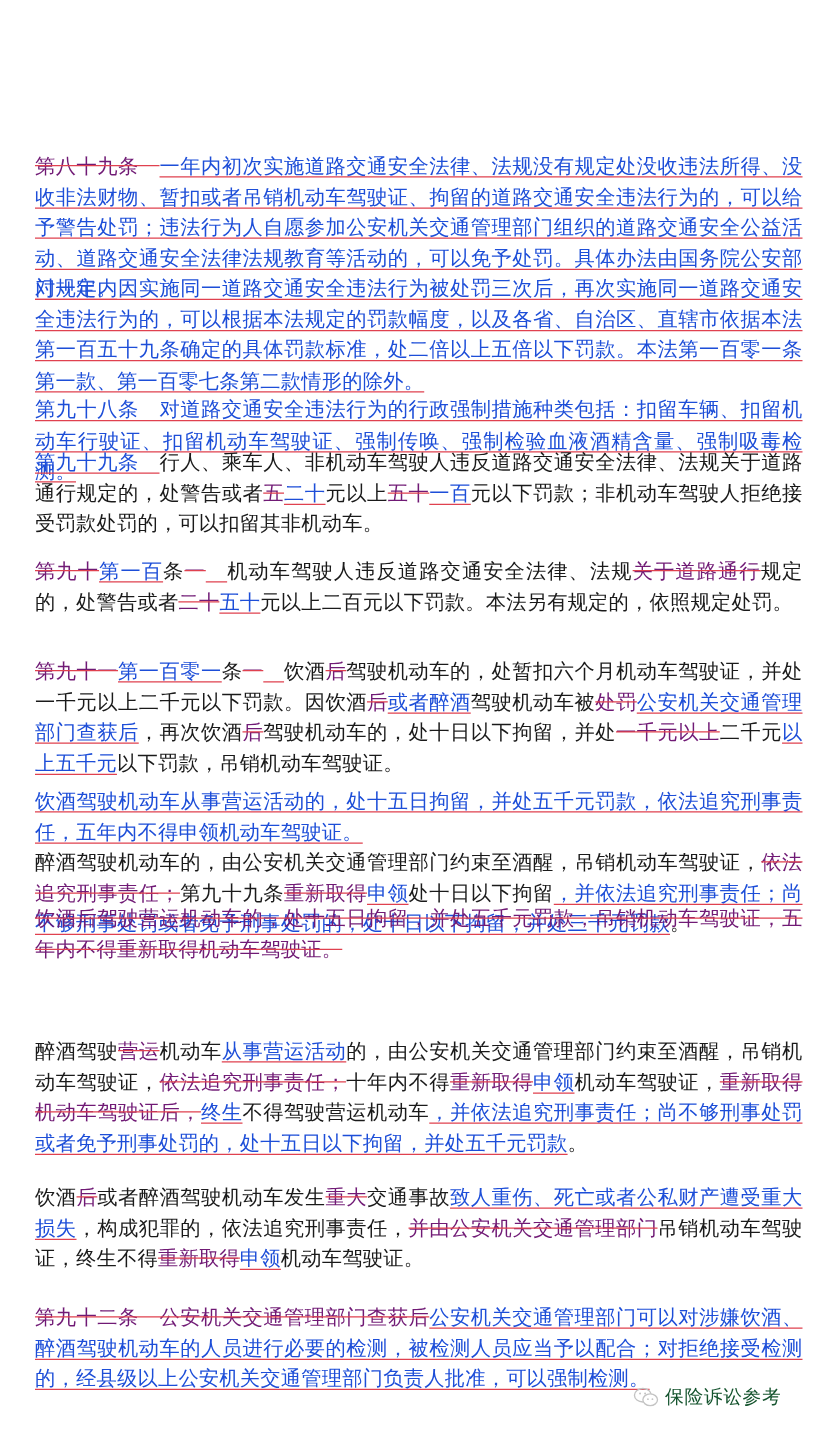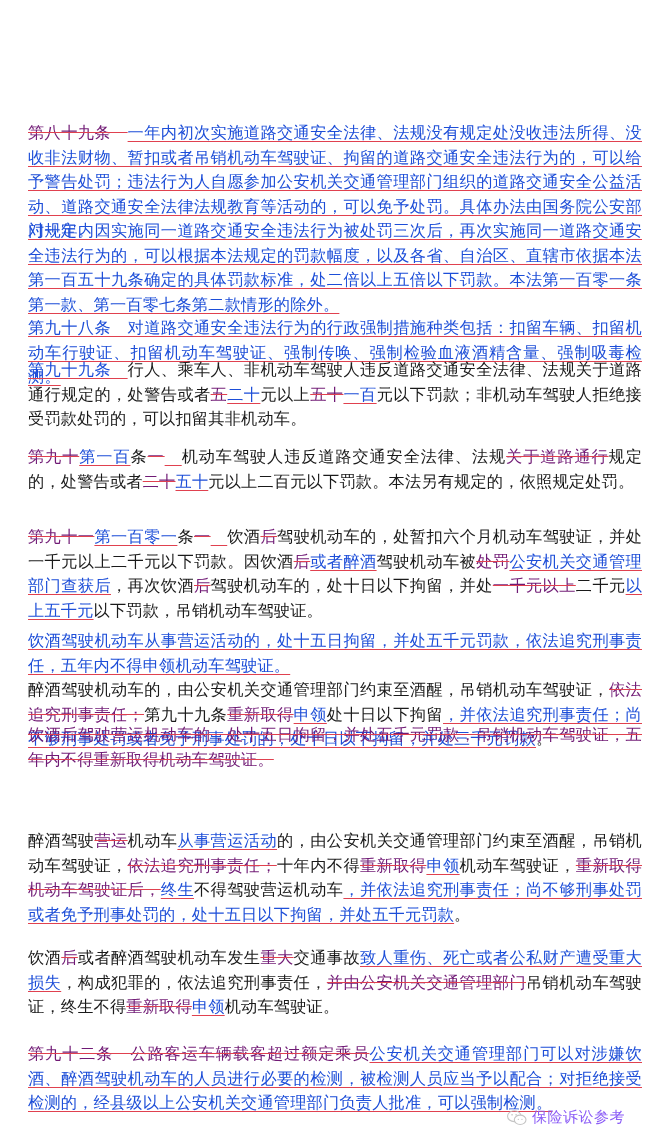--- a/index.html
+++ b/index.html
@@ -4,40 +4,40 @@
 <style>
   html, body { margin:0; padding:0; background:#ffffff; }
   body { width:650px; height:1148px; position:relative; overflow:hidden;
          font-family:"DejaVu Sans","Liberation Sans",sans-serif; }
   .doc { position:absolute; left:28px; width:614px; top:0; }
   .para { position:absolute; left:0; width:614px; font-size:16.2px; line-height:24.6px;
           color:#1a1a1a; text-align:justify; letter-spacing:0.2px; }
   .del { color:#701a75; text-decoration:line-through; text-decoration-color:#e0414f; }
   .ins { color:#1d4ed8; text-decoration:underline; text-decoration-color:#e0414f; text-underline-offset:3px; }
   .plain { color:#1a1a1a; }
-  .watermark { position:absolute; left:506px; top:1108px; font-size:15px; color:#8b5cf6;
+  .watermark { position:absolute; left:506px; top:1108px; font-size:15px; color:#14532d;
                display:flex; align-items:center; gap:4px; letter-spacing:0.5px; }
   .wm-icon { width:22px; height:18px; }
 </style>
 </head>
 <body>
 
 <div class="doc" id="doc">
     <div class="para" style="top: 121px;"><span class="del">第八十九条　</span><span class="ins">一年内初次实施道路交通安全法律、法规没有规定处没收违法所得、没收非法财物、暂扣或者吊销机动车驾驶证、拘留的道路交通安全违法行为的，可以给予警告处罚；违法行为人自愿参加公安机关交通管理部门组织的道路交通安全公益活动、道路交通安全法律法规教育等活动的，可以免予处罚。具体办法由国务院公安部门规定。</span></div>
     <div class="para" style="top: 219px;"><span class="ins">对一年内因实施同一道路交通安全违法行为被处罚三次后，再次实施同一道路交通安全违法行为的，可以根据本法规定的罚款幅度，以及各省、自治区、直辖市依据本法第一百五十九条确定的具体罚款标准，处二倍以上五倍以下罚款。本法第一百零一条第一款、第一百零七条第二款情形的除外。</span></div>
     <div class="para" style="top: 316px;"><span class="ins">第九十八条　对道路交通安全违法行为的行政强制措施种类包括：扣留车辆、扣留机动车行驶证、扣留机动车驾驶证、强制传唤、强制检验血液酒精含量、强制吸毒检测。</span></div>
     <div class="para" style="top: 358px;"><span class="ins">第九十九条　</span><span class="plain">行人、乘车人、非机动车驾驶人违反道路交通安全法律、法规关于道路通行规定的，处警告或者</span><span class="del">五</span><span class="ins">二十</span><span class="plain">元以上</span><span class="del">五十</span><span class="ins">一百</span><span class="plain">元以下罚款；非机动车驾驶人拒绝接受罚款处罚的，可以扣留其非机动车。</span></div>
     <div class="para" style="top: 445px;"><span class="del">第九十</span><span class="ins">第一百</span><span class="plain">条</span><span class="del">一</span><span class="ins">　</span><span class="plain">机动车驾驶人违反道路交通安全法律、法规</span><span class="del">关于道路通行</span><span class="plain">规定的，处警告或者</span><span class="del">二十</span><span class="ins">五十</span><span class="plain">元以上二百元以下罚款。本法另有规定的，依照规定处罚。</span></div>
     <div class="para" style="top: 525px;"><span class="del">第九十一</span><span class="ins">第一百零一</span><span class="plain">条</span><span class="del">一</span><span class="ins">　</span><span class="plain">饮酒</span><span class="del">后</span><span class="plain">驾驶机动车的，处暂扣六个月机动车驾驶证，并处一千元以上二千元以下罚款。因饮酒</span><span class="del">后</span><span class="ins">或者醉酒</span><span class="plain">驾驶机动车被</span><span class="del">处罚</span><span class="ins">公安机关交通管理部门查获后</span><span class="plain">，再次饮酒</span><span class="del">后</span><span class="plain">驾驶机动车的，处十日以下拘留，并处</span><span class="del">一千元以上</span><span class="plain">二千元</span><span class="ins">以上五千元</span><span class="plain">以下罚款，吊销机动车驾驶证。</span></div>
     <div class="para" style="top: 629px;"><span class="ins">饮酒驾驶机动车从事营运活动的，处十五日拘留，并处五千元罚款，依法追究刑事责任，五年内不得申领机动车驾驶证。</span></div>
     <div class="para" style="top: 678px;"><span class="plain">醉酒驾驶机动车的，由公安机关交通管理部门约束至酒醒，吊销机动车驾驶证，</span><span class="del">依法追究刑事责任；</span><span class="plain">第九十九条</span><span class="del">重新取得</span><span class="ins">申领</span><span class="plain">处十日以下拘留</span><span class="ins">，并依法追究刑事责任；尚不够刑事处罚或者免予刑事处罚的，处十日以下拘留，并处三千元罚款</span><span class="plain">。</span></div>
     <div class="para" style="top: 723px;"><span class="del">饮酒后驾驶营运机动车的，处十五日拘留，并处五千元罚款，吊销机动车驾驶证，五年内不得重新取得机动车驾驶证。</span></div>
     <div class="para" style="top: 829px;"><span class="plain">醉酒驾驶</span><span class="del">营运</span><span class="plain">机动车</span><span class="ins">从事营运活动</span><span class="plain">的，由公安机关交通管理部门约束至酒醒，吊销机动车驾驶证，</span><span class="del">依法追究刑事责任；</span><span class="plain">十年内不得</span><span class="del">重新取得</span><span class="ins">申领</span><span class="plain">机动车驾驶证，</span><span class="del">重新取得机动车驾驶证后，</span><span class="ins">终生</span><span class="plain">不得驾驶营运机动车</span><span class="ins">，并依法追究刑事责任；尚不够刑事处罚或者免予刑事处罚的，处十五日以下拘留，并处五千元罚款</span><span class="plain">。</span></div>
     <div class="para" style="top: 946px;"><span class="plain">饮酒</span><span class="del">后</span><span class="plain">或者醉酒驾驶机动车发生</span><span class="del">重大</span><span class="plain">交通事故</span><span class="ins">致人重伤、死亡或者公私财产遭受重大损失</span><span class="plain">，构成犯罪的，依法追究刑事责任，</span><span class="del">并由公安机关交通管理部门</span><span class="plain">吊销机动车驾驶证，终生不得</span><span class="del">重新取得</span><span class="ins">申领</span><span class="plain">机动车驾驶证。</span></div>
-    <div class="para" style="top: 1042px;"><span class="del">第九十二条　公路客运车辆载客超过额定乘员</span><span class="ins">公安机关交通管理部门可以对涉嫌饮酒、醉酒驾驶机动车的人员进行必要的检测，被检测人员应当予以配合；对拒绝接受检测的，经县级以上公安机关交通管理部门负责人批准，可以强制检测。</span></div>
+    <div class="para" style="top: 1042px;"><span class="del">第九十二条　公安机关交通管理部门查获后</span><span class="ins">公安机关交通管理部门可以对涉嫌饮酒、醉酒驾驶机动车的人员进行必要的检测，被检测人员应当予以配合；对拒绝接受检测的，经县级以上公安机关交通管理部门负责人批准，可以强制检测。</span></div>
   </div>
 
 <div class="watermark">
   <svg class="wm-icon" viewBox="0 0 24 20">
     <ellipse cx="9" cy="8" rx="7.5" ry="6" fill="none" stroke="#c4c4c4" stroke-width="1.2"></ellipse>
     <ellipse cx="15.5" cy="12" rx="6.5" ry="5.2" fill="#fff" stroke="#c4c4c4" stroke-width="1.2"></ellipse>
     <circle cx="6.5" cy="6.5" r="0.9" fill="#c4c4c4"></circle>
     <circle cx="11" cy="6.5" r="0.9" fill="#c4c4c4"></circle>
     <circle cx="13.5" cy="11.5" r="0.8" fill="#c4c4c4"></circle>
     <circle cx="17.5" cy="11.5" r="0.8" fill="#c4c4c4"></circle>

